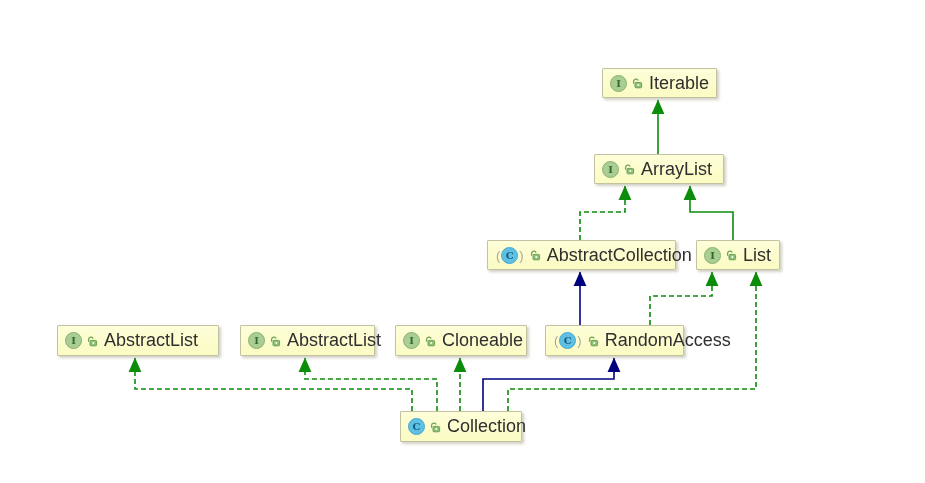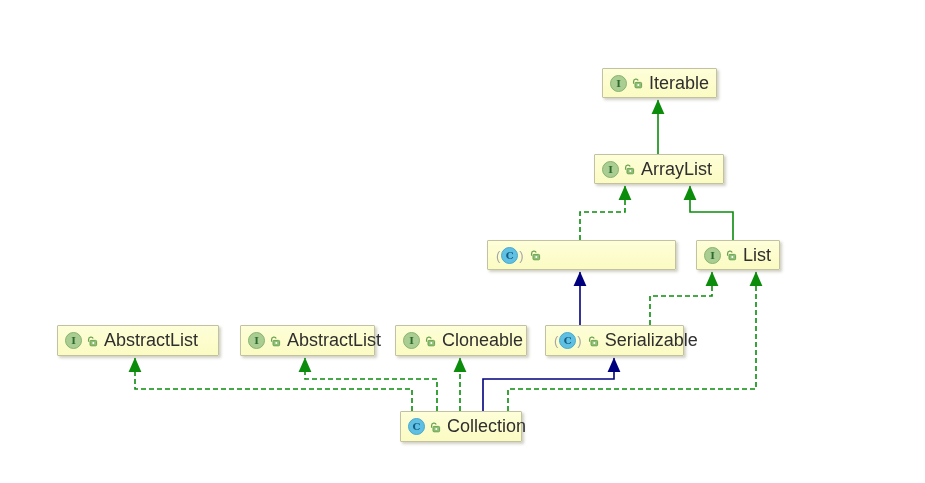--- a/index.html
+++ b/index.html
@@ -80,20 +80,21 @@
         <span class="icon-wrap">
           <span class="paren">(</span>
           <span class="circle classy">C</span>
           <span class="paren">)</span>
         </span>
         <svg width="12" height="12" viewBox="0 0 12 12" class="lock">
           <path d="M2.6 6.8 L2.6 4.6 A2.4 2.4 0 0 1 7.2 3.6" fill="none" stroke="#6ba351" stroke-width="1.3"></path>
           <rect x="4" y="5.4" width="6.6" height="5.4" rx="1" fill="#8fbe77" stroke="#6ba351" stroke-width="1"></rect>
           <circle cx="7.3" cy="8" r="1" fill="#ffffff"></circle>
         </svg>
+        <span class="label">AbstractCollection</span>
       </div>
       <div class="node" style="left: 696px; top: 240px; width: 84px; height: 30px;">
         <span class="icon-wrap">
           <span class="circle interface">I</span>
         </span>
         <svg width="12" height="12" viewBox="0 0 12 12" class="lock">
           <path d="M2.6 6.8 L2.6 4.6 A2.4 2.4 0 0 1 7.2 3.6" fill="none" stroke="#6ba351" stroke-width="1.3"></path>
           <rect x="4" y="5.4" width="6.6" height="5.4" rx="1" fill="#8fbe77" stroke="#6ba351" stroke-width="1"></rect>
           <circle cx="7.3" cy="8" r="1" fill="#ffffff"></circle>
         </svg>
@@ -136,21 +137,21 @@
         <span class="icon-wrap">
           <span class="paren">(</span>
           <span class="circle classy">C</span>
           <span class="paren">)</span>
         </span>
         <svg width="12" height="12" viewBox="0 0 12 12" class="lock">
           <path d="M2.6 6.8 L2.6 4.6 A2.4 2.4 0 0 1 7.2 3.6" fill="none" stroke="#6ba351" stroke-width="1.3"></path>
           <rect x="4" y="5.4" width="6.6" height="5.4" rx="1" fill="#8fbe77" stroke="#6ba351" stroke-width="1"></rect>
           <circle cx="7.3" cy="8" r="1" fill="#ffffff"></circle>
         </svg>
-        <span class="label">Serializable</span>
+        <span class="label">RandomAccess</span>
       </div>
       <div class="node" style="left: 400px; top: 411px; width: 122px; height: 31px;">
         <span class="icon-wrap">
           <span class="circle classy">C</span>
         </span>
         <svg width="12" height="12" viewBox="0 0 12 12" class="lock">
           <path d="M2.6 6.8 L2.6 4.6 A2.4 2.4 0 0 1 7.2 3.6" fill="none" stroke="#6ba351" stroke-width="1.3"></path>
           <rect x="4" y="5.4" width="6.6" height="5.4" rx="1" fill="#8fbe77" stroke="#6ba351" stroke-width="1"></rect>
           <circle cx="7.3" cy="8" r="1" fill="#ffffff"></circle>
         </svg>

